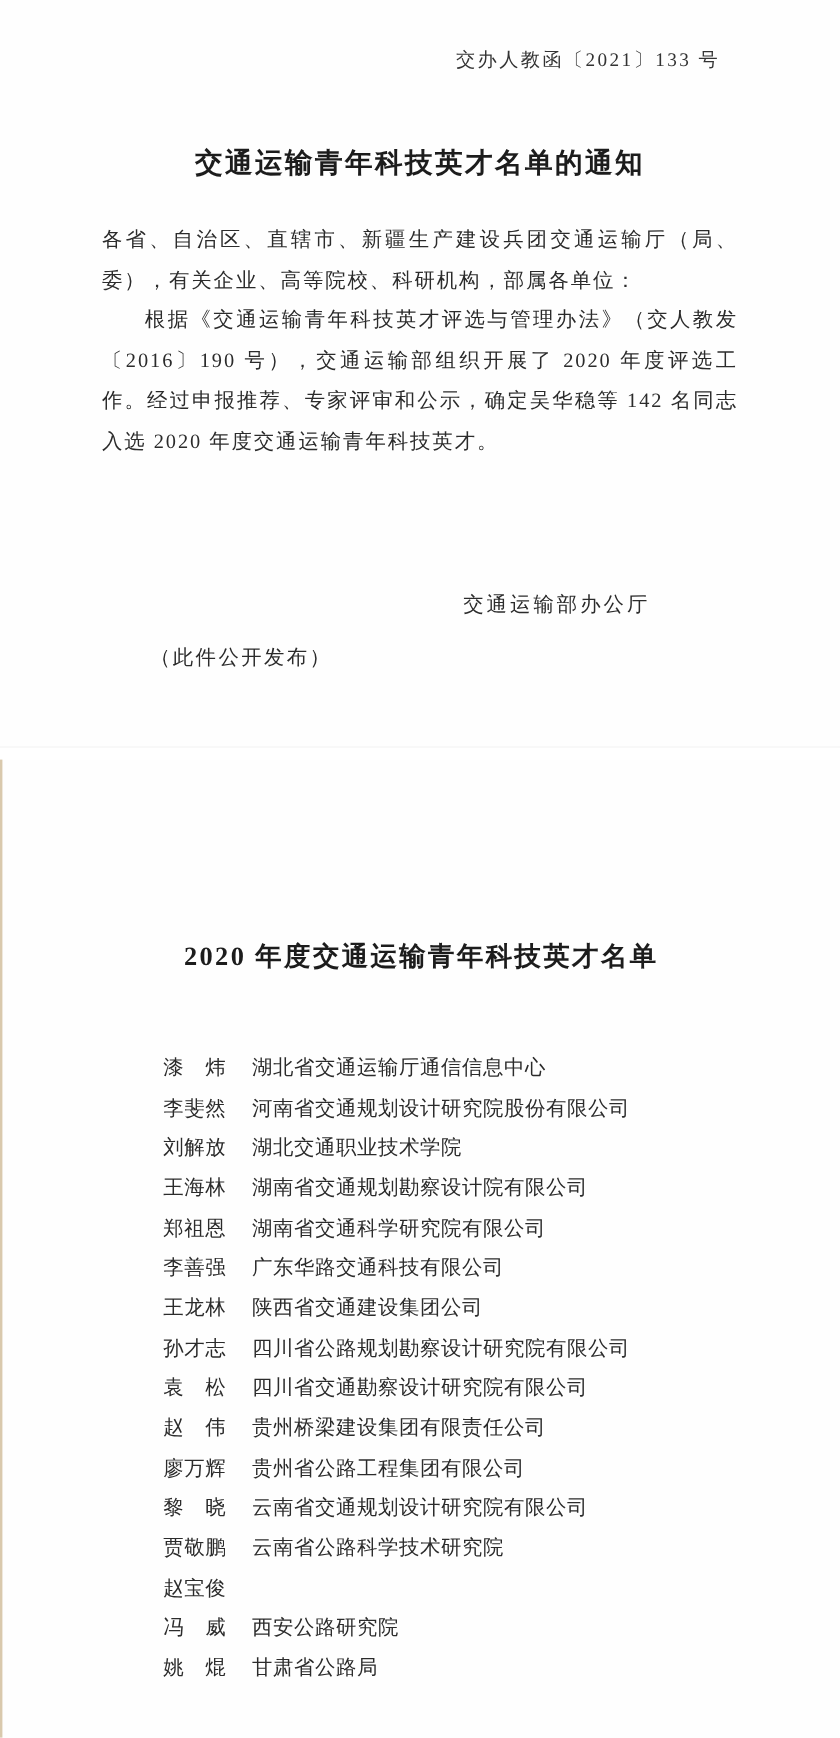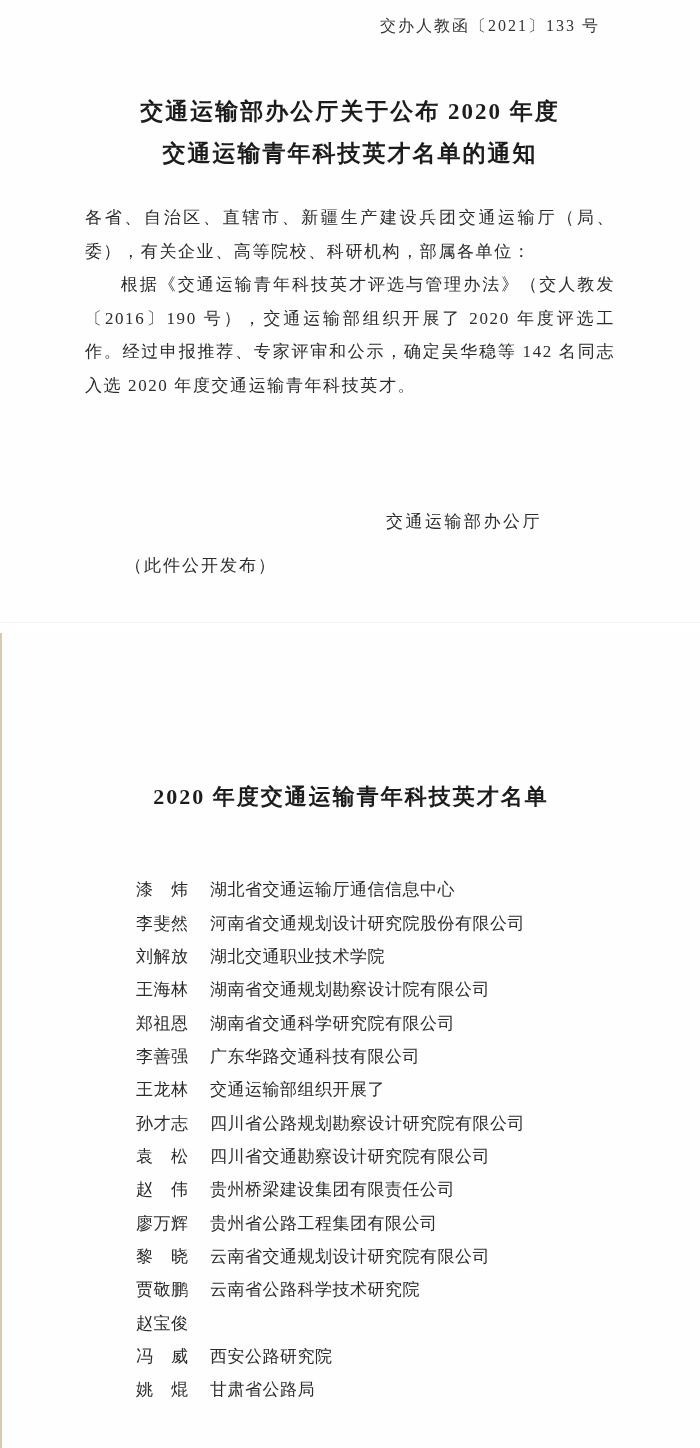--- a/index.html
+++ b/index.html
@@ -11,21 +11,21 @@
     font-family: "Liberation Serif", "DejaVu Serif", serif;
     color: #2e2e2e;
     overflow: hidden;
   }
   .canvas { position: relative; width: 700px; height: 1448px; background: #fefefe; }
 
   
   .page1 {
     position: absolute; top: 0; left: 0;
     width: 700px; height: 622px;
-    padding: 16px 85px 0 85px;
+    padding: 40px 85px 0 85px;
     background: #fefefe;
   }
   .doc-number {
     text-align: right;
     padding-right: 15px;
     font-size: 16px;
     letter-spacing: 2px;
     color: #333;
   }
   .notice-title {
@@ -123,21 +123,20 @@
 </style>
 </head>
 <body>
 
 <div class="canvas">
 
   <div class="page1">
     <div class="doc-number">交办人教函〔2021〕133 号</div>
 
     <div class="notice-title">
-      <div>交通运输部办公厅关于公布 2020 年度</div>
       <div>交通运输青年科技英才名单的通知</div>
     </div>
 
     <p class="para salutation">各省、自治区、直辖市、新疆生产建设兵团交通运输厅（局、委），有关企业、高等院校、科研机构，部属各单位：</p>
 
     <p class="para body-para">根据《交通运输青年科技英才评选与管理办法》（交人教发〔2016〕190 号），交通运输部组织开展了 2020 年度评选工作。经过申报推荐、专家评审和公示，确定吴华稳等 142 名同志入选 2020 年度交通运输青年科技英才。</p>
 
     <div class="sign-block">
       <div class="signer">交通运输部办公厅</div>
     </div>
@@ -184,21 +183,21 @@
   <div class="list-row">
 
     <span class="name">李善强</span>
     <span class="org">广东华路交通科技有限公司</span>
   </div>
 
 
   <div class="list-row">
 
     <span class="name">王龙林</span>
-    <span class="org">交通运输部组织开展了</span>
+    <span class="org">陕西省交通建设集团公司</span>
   </div>
 
   <div class="list-row">
 
     <span class="name">孙才志</span>
     <span class="org">四川省公路规划勘察设计研究院有限公司</span>
   </div>
 
   <div class="list-row">
 

